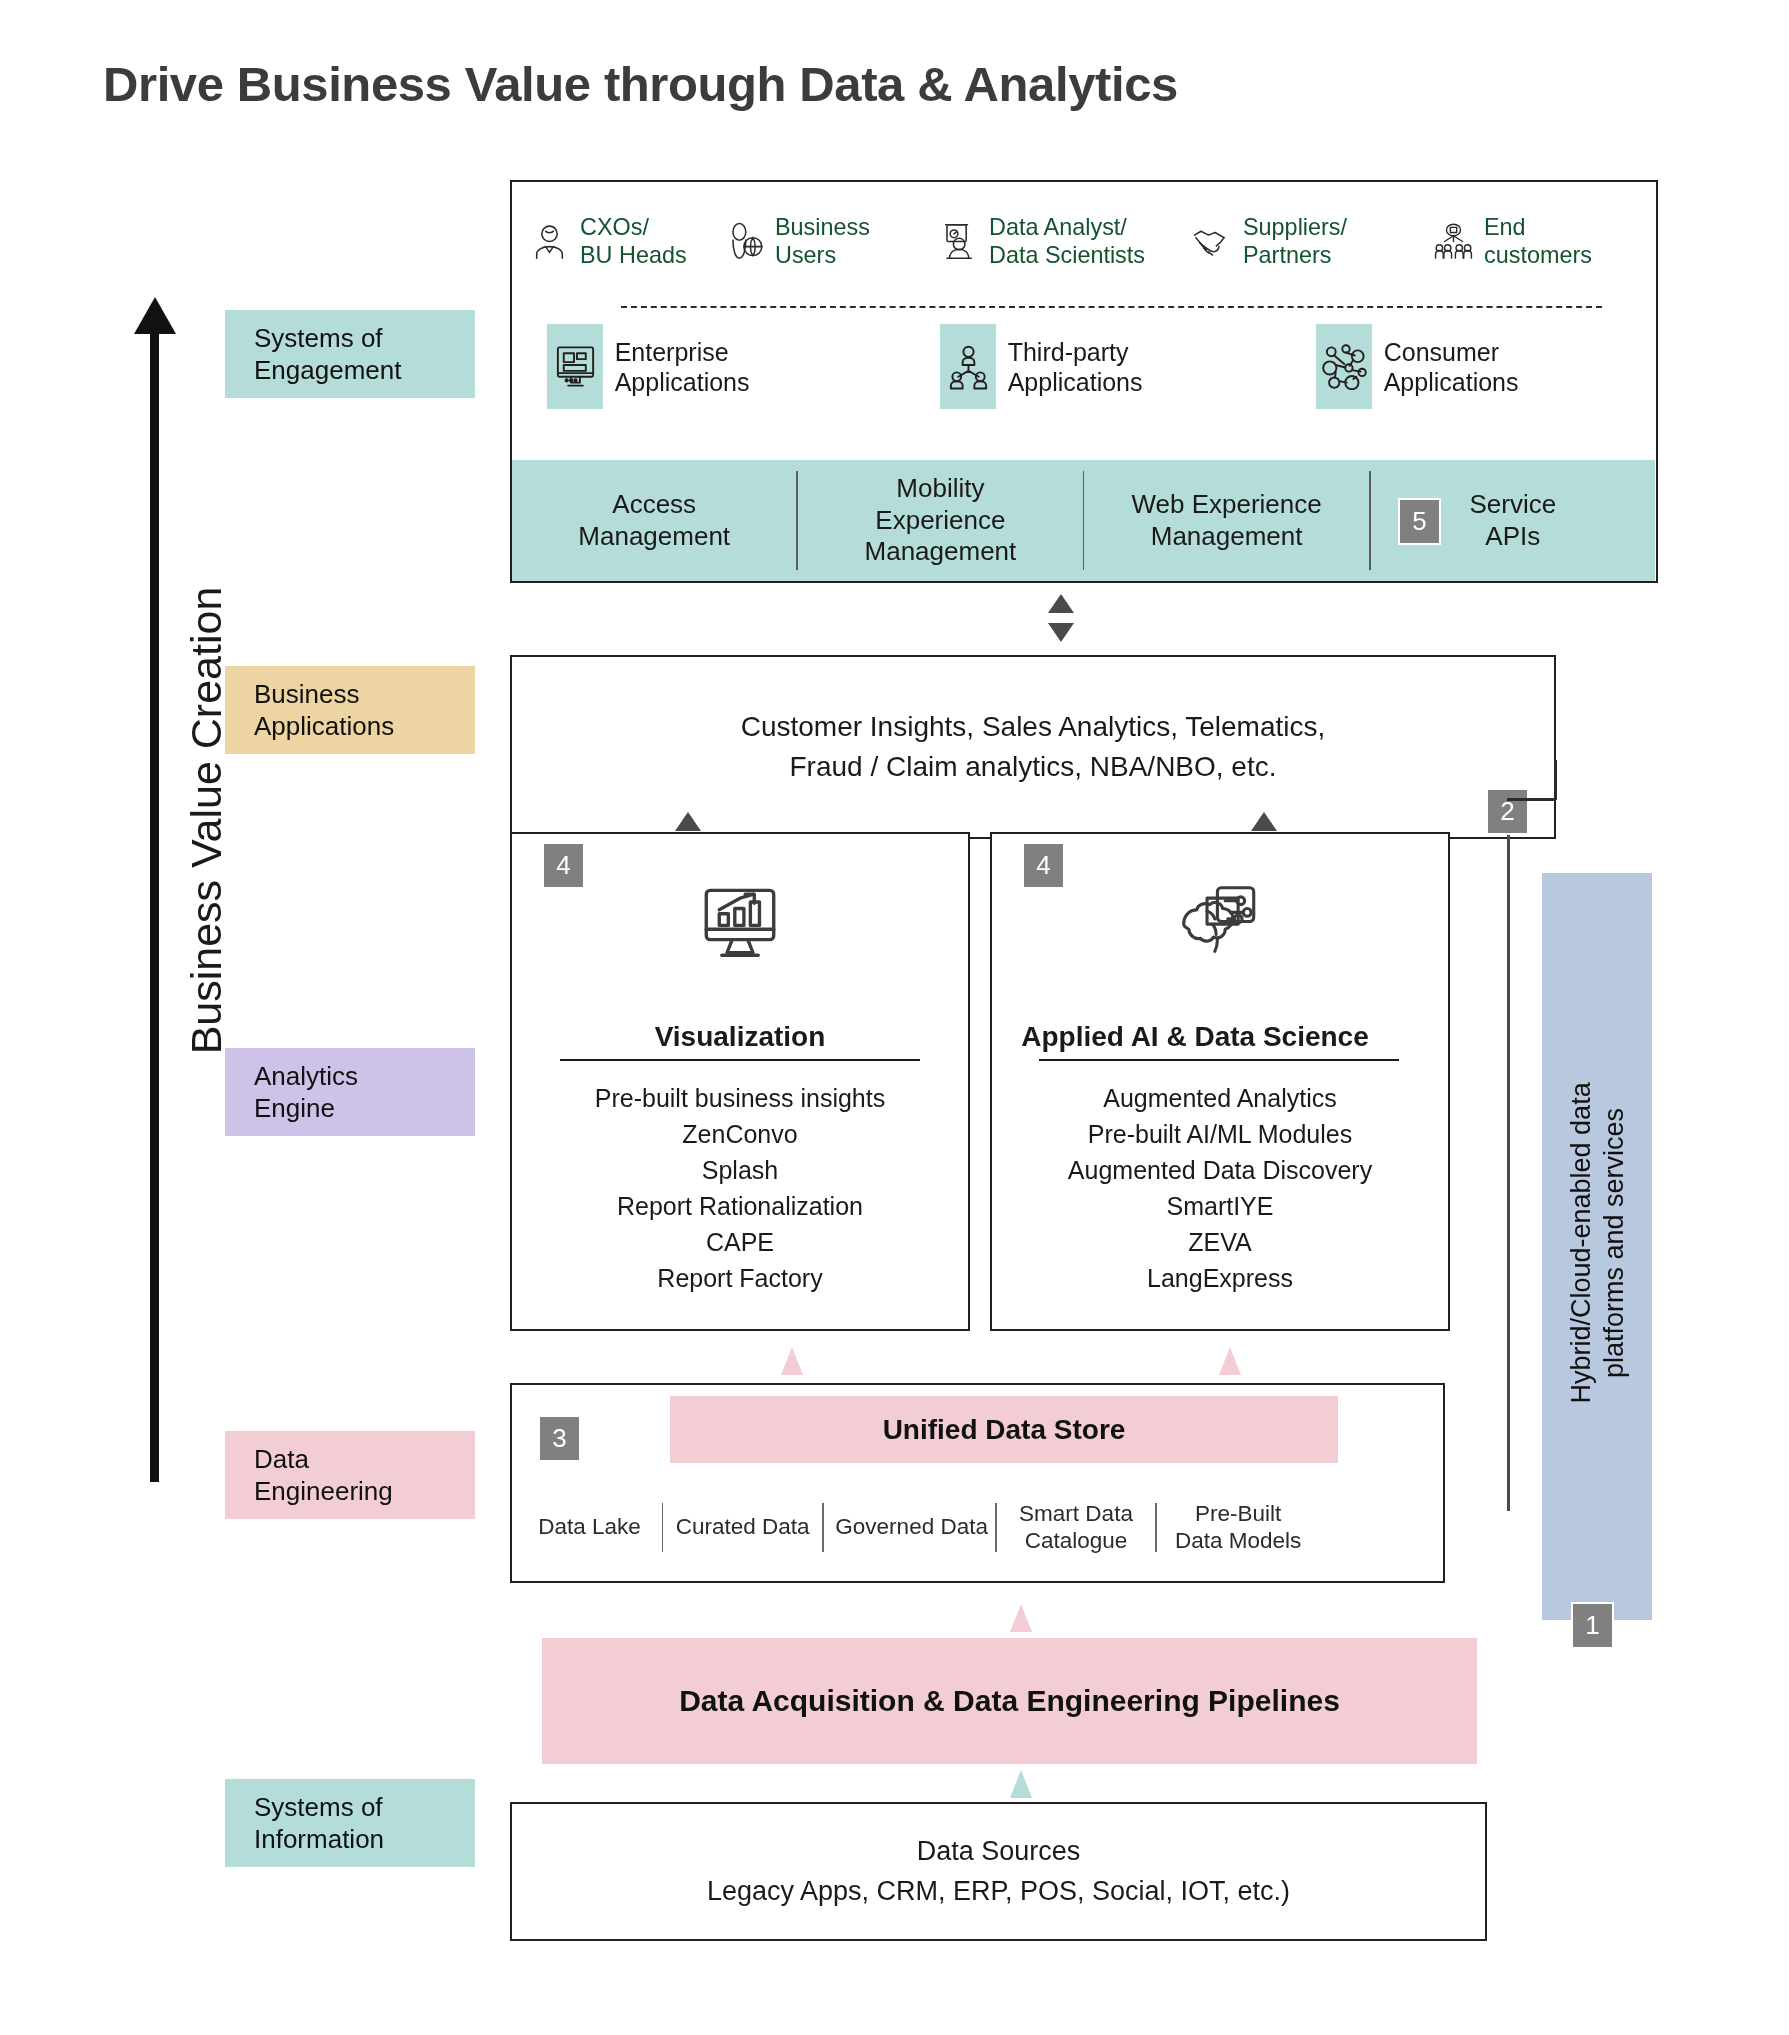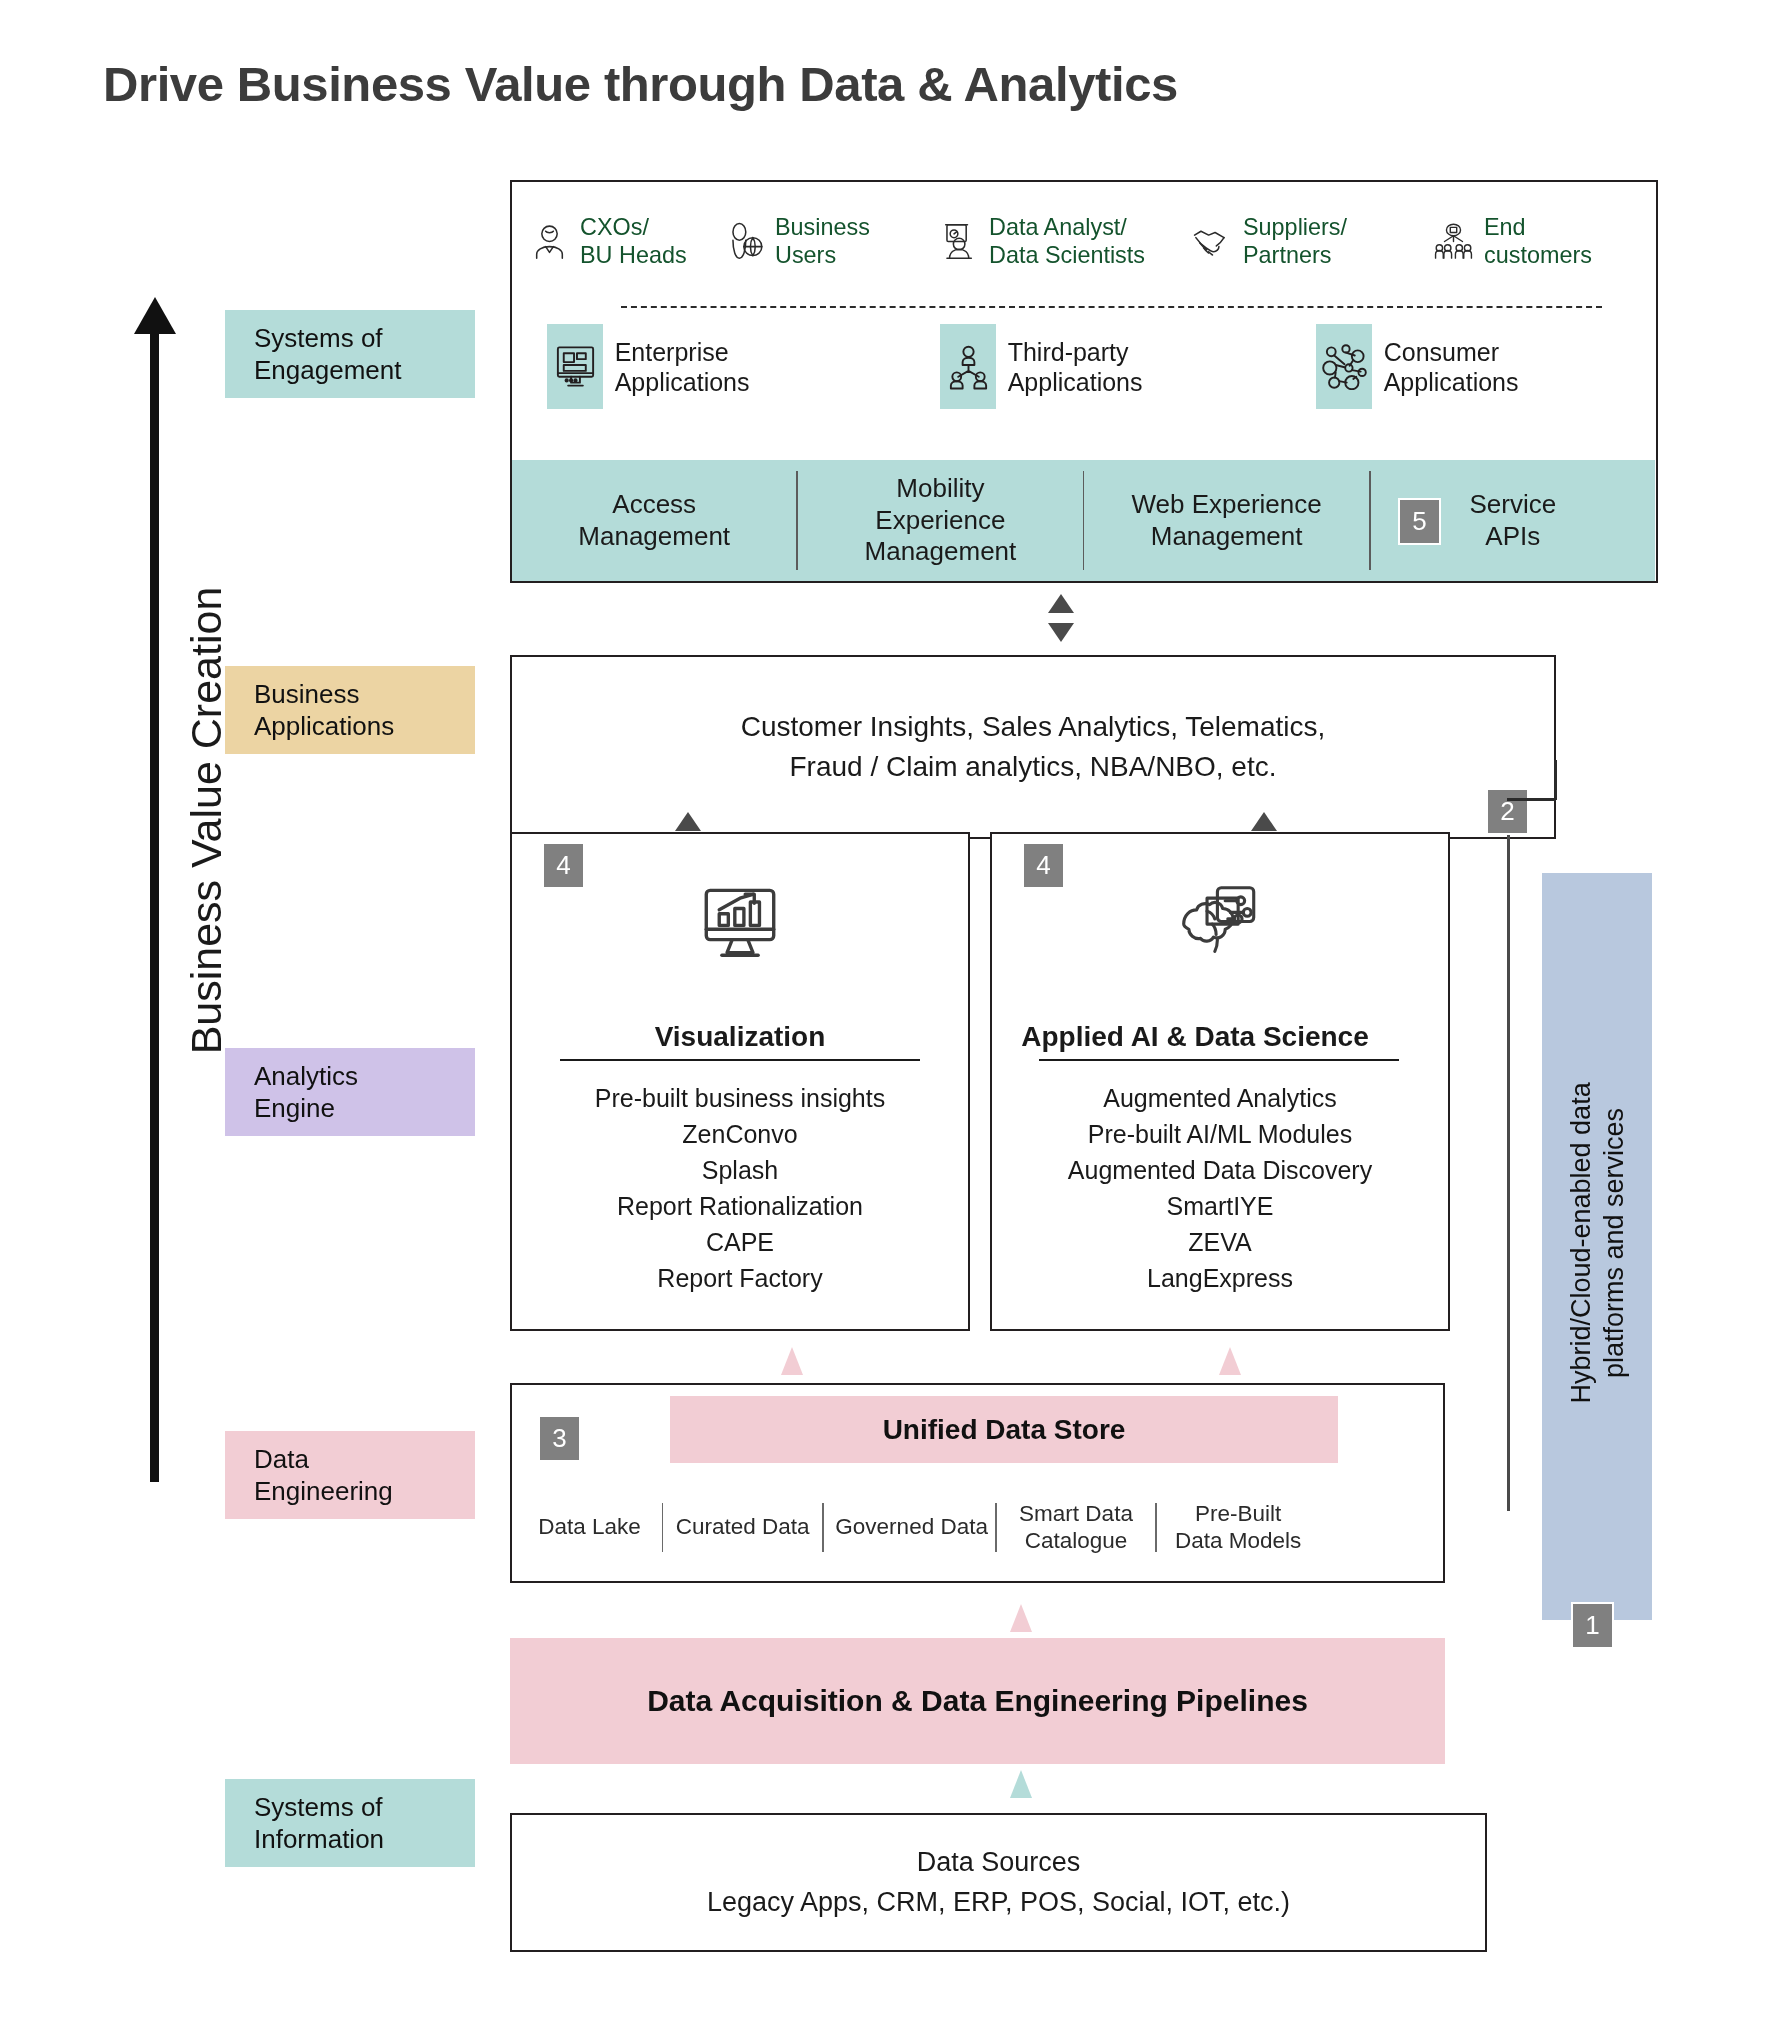--- a/index.html
+++ b/index.html
@@ -121,21 +121,21 @@
     display:flex; align-items:center; justify-content:center;
     font-size: 28px; font-weight: bold; color:#111;
   }
   .de-items { position: absolute; display: flex; align-items: center; }
   .de-item { text-align: center; font-size: 22.5px; line-height: 1.18; color: #2b2b2b; white-space: nowrap; }
   .de-sep { width: 1.8px; background: #6a6a6a; height: 49px; margin: 0 11.7px; }
 
   .pipe-band {
     position: absolute; background: #f2cdd4;
     display:flex; align-items:center; justify-content:center;
-    font-size: 30px; font-weight: bold; color:#111;
+    font-size: 30px; font-weight: bold; color:#111;margin-left:32px;
   }
 
   
   .cloud-box {
     position: absolute; background: #b8c8de;
   }
   .cloud-label {
     position: absolute;
     font-size: 27px; line-height: 1.22; color: #111;
     text-align: center; white-space: nowrap;
@@ -403,21 +403,21 @@
     <div class="de-sep"></div>
     <div class="de-item" style="width:139px;">Pre-Built<br>Data Models</div>
   </div>
 
   <div class="tri-pink" style="left:1010px; top:1604px;"></div>
 
   <div class="pipe-band" style="left:510px; top:1638px; width:935px; height:126px;">Data Acquisition &amp; Data Engineering Pipelines</div>
 
   <div class="tri-teal" style="left:1010px; top:1770px;"></div>
 
-  <div class="box ctr" style="left:510px; top:1802px; width:977px; height:139px; flex-direction:column;margin-top:11px;">
+  <div class="box ctr" style="left:510px; top:1802px; width:977px; height:139px; flex-direction:column;">
     <div style="font-size:27px; line-height:1.45; color:#1a1a1a;">
       <div>Data Sources</div>
       <div>Legacy Apps, CRM, ERP, POS, Social, IOT, etc.)</div>
     </div>
   </div>
 
   <div class="rt-line" style="left:1507px; top:823px; height:688px;"></div>
   <div class="rt-arrow" style="left:1496px; top:805px;"></div>
   <div class="rt-label" style="left:1338px; top:1271px; width:517px; text-align:center;">Real-time data processing</div>
   <div class="badge" style="left:1486px; top:788px; width:43px; height:47px;">2</div>

